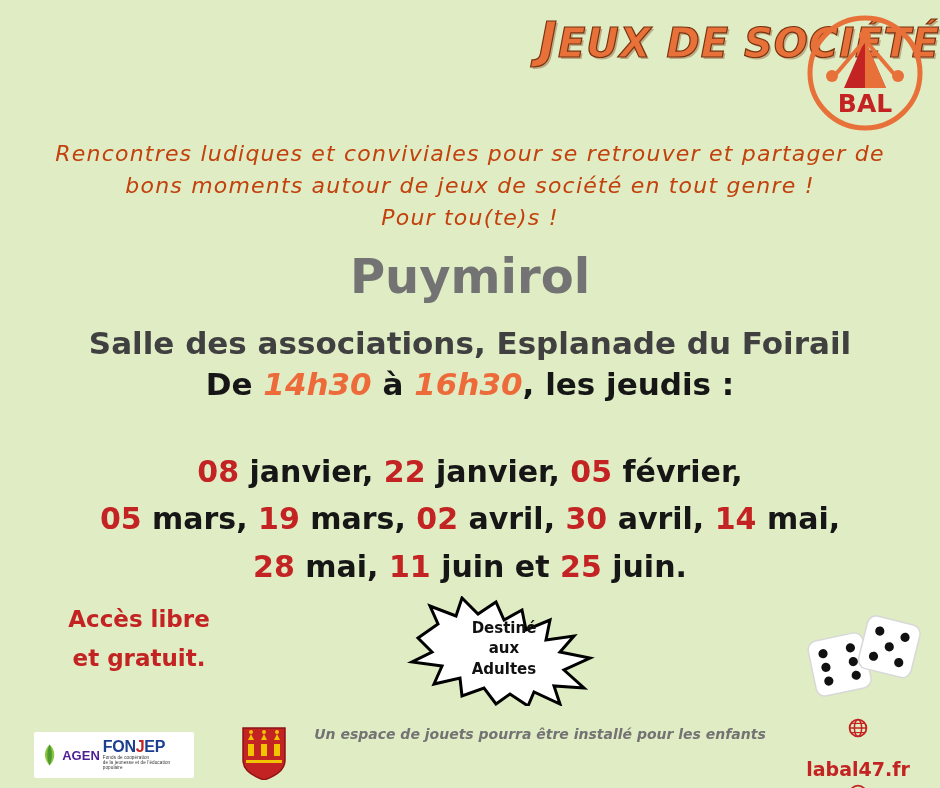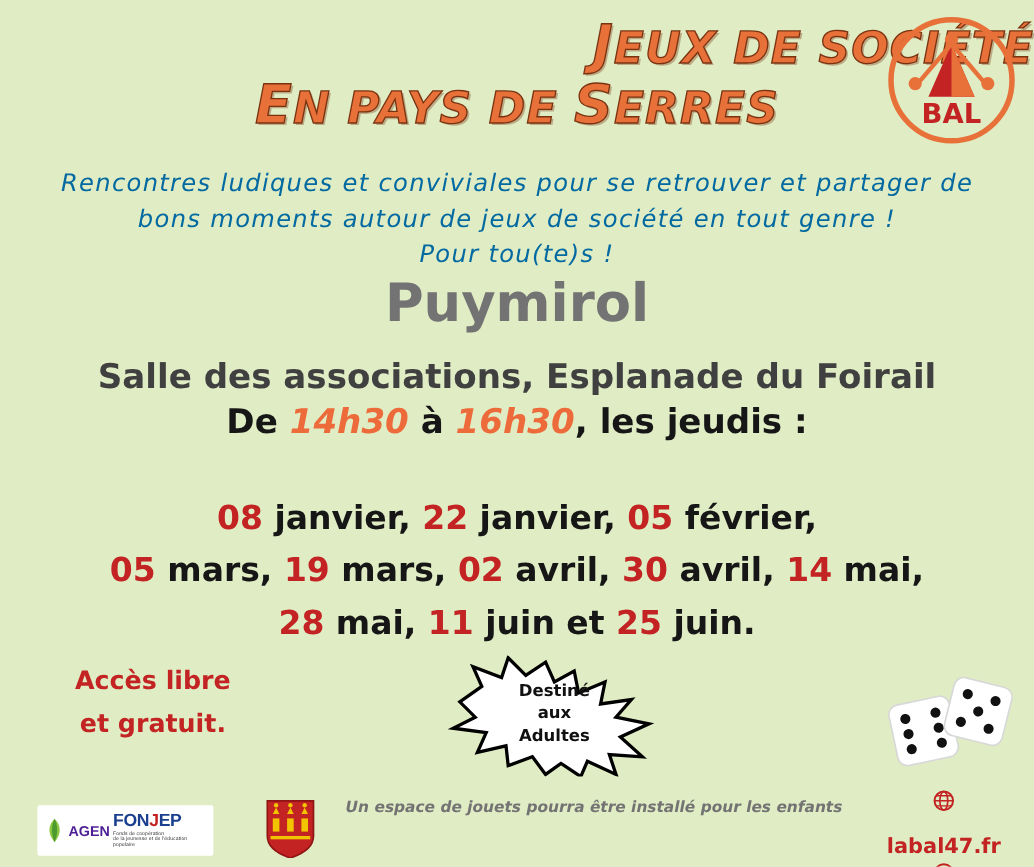--- a/index.html
+++ b/index.html
@@ -39,29 +39,29 @@
     -webkit-text-stroke: 1.2px #7a3310;
     text-shadow: 2px 2px 0 rgba(122,51,16,0.35);
   }
   .title-line-1 { font-size: 40px; text-align: right; }
   .title-line-2 { font-size: 40px; }
   .title-line .cap { font-size: 49px; }
 
   
   .intro {
     position: absolute;
-    top: 152px;
+    top: 138px;
     left: 10px;
     width: 920px;
     text-align: center;
     font-family: "DejaVu Sans", sans-serif;
     font-style: italic;
     font-size: 22px;
     letter-spacing: 1.2px;
-    color: #0369a1;
+    color: #c2410c;
     line-height: 1.45;
   }
   .intro .line3 { display: block; }
 
   
   .town {
     position: absolute;
     top: 248px;
     left: 0;
     width: 940px;
@@ -246,21 +246,20 @@
     height: 58px;
   }
 </style>
 </head>
 <body>
 
 <div class="poster">
 
   <div class="title-block">
     <div class="title-line title-line-1"><span class="cap">J</span><span>EUX DE SOCIÉTÉ</span></div>
-    <div class="title-line title-line-2"><span class="cap">E</span><span>N PAYS DE </span><span class="cap">S</span><span>ERRES</span></div>
   </div>
 
   <div class="bal-logo">
     <svg width="118" height="118" viewBox="0 0 118 118">
       <circle cx="59" cy="59" r="55" fill="none" stroke="#e8713a" stroke-width="5"></circle>
       <polygon points="59,26 80,74 38,74" fill="#c32322"></polygon>
       <polygon points="59,26 80,74 59,74" fill="#e8713a"></polygon>
       <circle cx="59" cy="22" r="6" fill="#e8713a"></circle>
       <circle cx="26" cy="62" r="6" fill="#e8713a"></circle>
       <circle cx="92" cy="62" r="6" fill="#e8713a"></circle>

